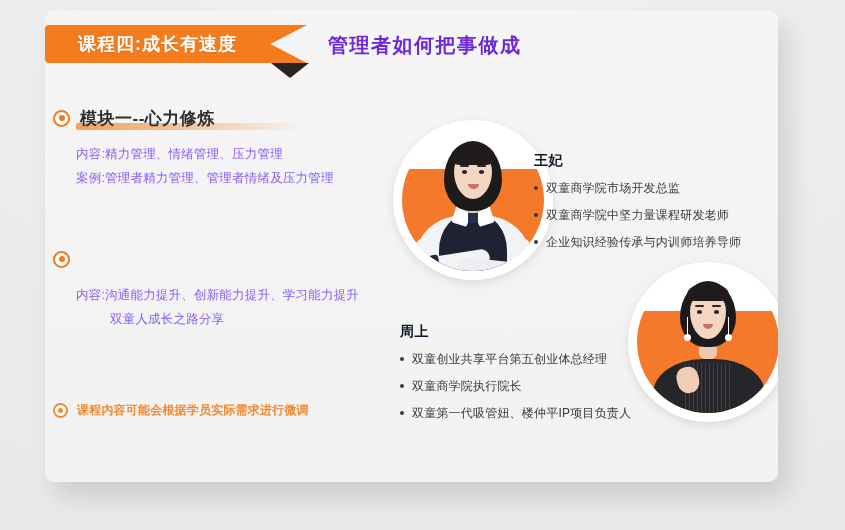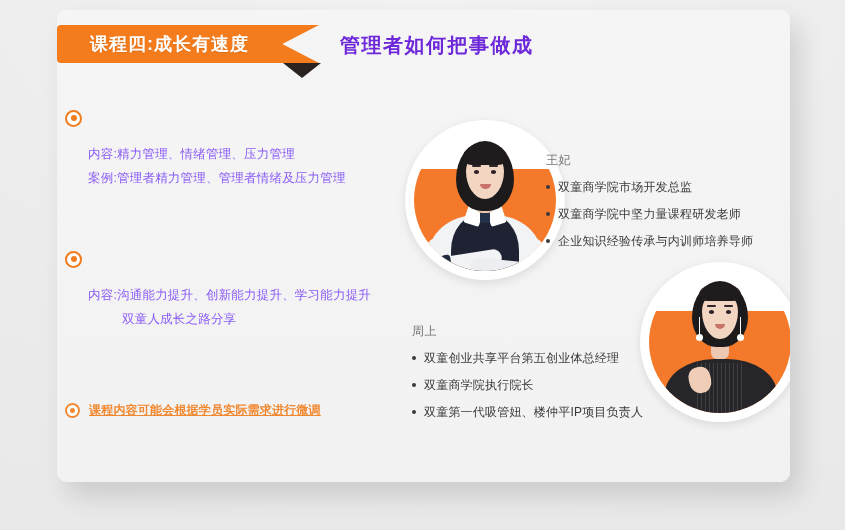--- a/index.html
+++ b/index.html
@@ -7,21 +7,21 @@
     width:845px;height:530px;overflow:hidden;
     background:
       radial-gradient(120% 100% at 50% 0%, #f2f2f2 0%, #ececec 55%, #e9e9e9 100%);
     font-family:"Liberation Sans","DejaVu Sans",sans-serif;
     -webkit-font-smoothing:antialiased;
   }
   .stage{position:relative;width:845px;height:530px;}
 
   
   .card{
-    position:absolute;left:57px;top:10px;width:733px;height:472px;
+    position:absolute;left:45px;top:10px;width:733px;height:472px;
     background:#f4f4f4;border-radius:10px;
     box-shadow:10px 14px 26px rgba(0,0,0,.13), 0 1px 0 rgba(255,255,255,.8) inset;
     overflow:hidden;
   }
   .card-inner{position:absolute;inset:0;background:linear-gradient(180deg,#f5f5f5 0%,#f2f2f2 100%);}
 
   
   .ribbon-wrap{position:absolute;left:0px;top:15px;height:38px;}
   .ribbon{
     position:absolute;left:0;top:0;height:38px;width:262px;
@@ -75,21 +75,21 @@
   .mod-line.indented{padding-left:34px;}
 
   .foot-note{
     position:absolute;left:8px;top:392px;display:flex;align-items:center;
   }
   .foot-bullet{
     width:11px;height:11px;border-radius:50%;border:2px solid #F18A33;background:#fff;
     display:flex;align-items:center;justify-content:center;margin-right:9px;flex:0 0 auto;
   }
   .foot-bullet i{display:block;width:5px;height:5px;border-radius:50%;background:#F18A33;}
-  .foot-text{font-size:12px;color:#F1882F;font-weight:bold;white-space:nowrap;letter-spacing:.2px;text-decoration:underline;}
+  .foot-text{font-size:12px;color:#F1882F;font-weight:bold;white-space:nowrap;letter-spacing:.2px;}
 
   
   .person-photo{
     position:absolute;border-radius:50%;
     background:#ffffff;
     box-shadow:0 3px 10px rgba(0,0,0,.10);
     overflow:hidden;
   }
   .photo-inner{
     position:absolute;inset:9px;border-radius:50%;
@@ -115,21 +115,21 @@
   }
   .earring{background:#fff;border-radius:50%;}
   .ear-stem{background:#fff;width:1px;}
   .hand{background:#f0cdb7;border-radius:40% 40% 45% 45%;}
   .eye{background:#2a2226;border-radius:50%;}
   .brow{background:#2e2529;border-radius:2px;}
   .mouth{background:#c8726a;border-radius:0 0 6px 6px;}
 
   .person-info{position:absolute;}
   .person-name{
-    font-size:12px;font-weight:normal;color:#737373;letter-spacing:.6px;margin-bottom:7px;
+    font-size:14px;font-weight:bold;color:#0f172a;letter-spacing:.6px;margin-bottom:7px;
     white-space:nowrap;
   }
   .bio-row{display:flex;align-items:flex-start;margin-bottom:9px;margin-top:9px;}
   .bio-dot{
     width:4px;height:4px;border-radius:50%;background:#3a3a3a;
     margin:7px 8px 0 0;flex:0 0 auto;
   }
   .bio-text{font-size:12px;color:#3a3a3a;line-height:18px;white-space:nowrap;letter-spacing:.2px;}
 </style>
 </head>
@@ -148,20 +148,24 @@
     </div>
     <div class="slide-title">管理者如何把事做成</div>
 
     <div class="left-col">
 
       <div class="module">
         <div class="mod-head">
           <span class="mod-bullet">
               <i></i>
             </span>
+          <span class="mod-title-box">
+            <span class="mod-underline"></span>
+            <span class="mod-title">模块一--心力修炼</span>
+          </span>
         </div>
         <div class="mod-lines">
           <div class="mod-line">内容:精力管理、情绪管理、压力管理</div>
           <div class="mod-line">案例:管理者精力管理、管理者情绪及压力管理</div>
         </div>
       </div>
 
       <div class="module" style="margin-top:56px;">
         <div class="mod-head">
           <span class="mod-bullet">

